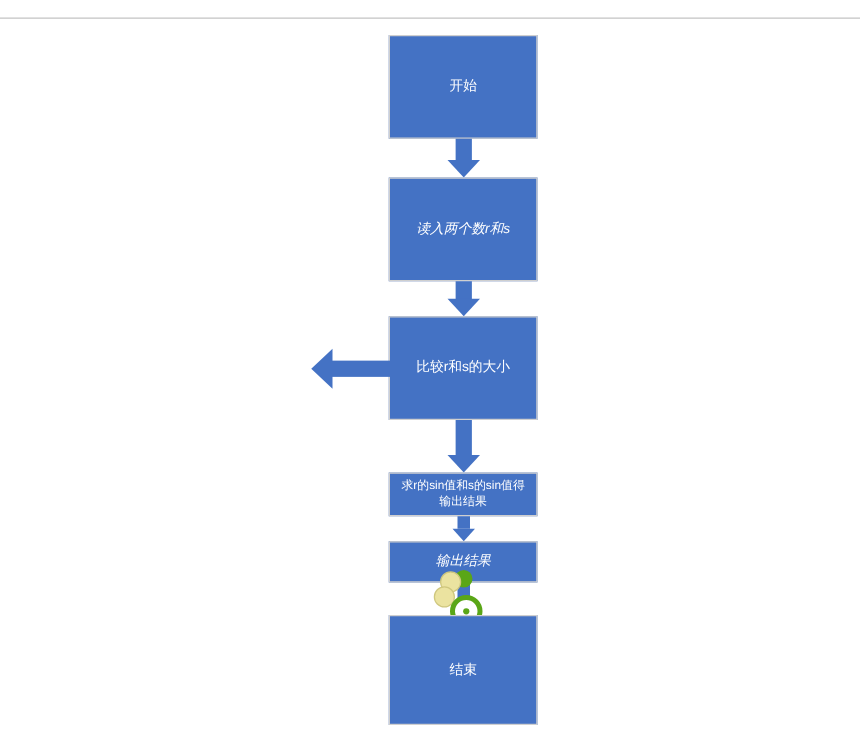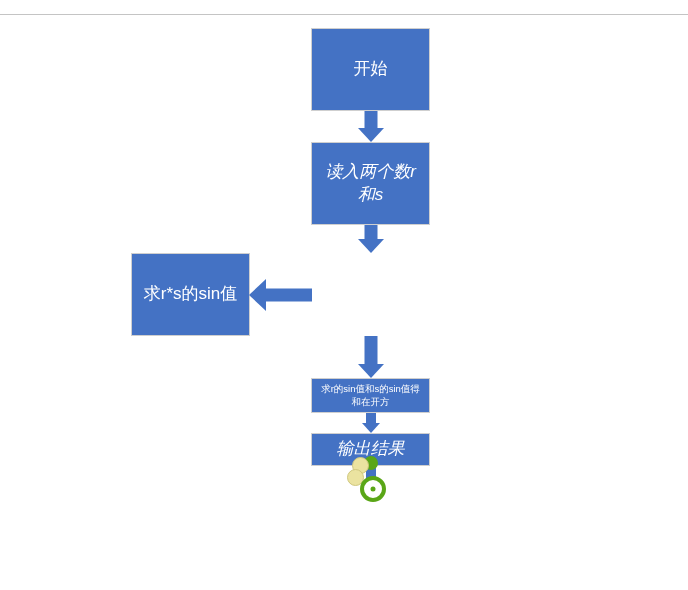--- a/index.html
+++ b/index.html
@@ -30,21 +30,21 @@
   .node {
     position: absolute;
     box-sizing: border-box;
     background: #4472c4;
     border: 1px solid #cfcfcf;
     color: #ffffff;
     display: flex;
     align-items: center;
     justify-content: center;
     text-align: center;
-    font-size: 17px;
+    font-size: 11px;
     line-height: 1.35;
     letter-spacing: 0px;
     padding: 2px 6px;
   }
   .node .label {
     display: block;
     white-space: pre-line;
   }
   
   .arrow-down {
@@ -150,38 +150,38 @@
 
   <div class="node" style="left:311px; top:142px; width:119px; height:83px;font-style:italic;">
     <span class="label">读入两个数r和s</span>
   </div>
 
   <div class="arrow-down" style="left:356px; top:225px; width:30px; height:28px;">
     <div class="shaft" style="width:13px; height:15px;"></div>
     <div class="head"></div>
   </div>
 
-
-  <div class="node" style="left:131px; top:253px; width:119px; height:83px;">
-    <span class="label">求r*s的sin值</span>
-  </div>
+  <div class="node" style="left:311px; top:253px; width:119px; height:83px;">
+    <span class="label">比较r和s的大小</span>
+  </div>
+
 
   <div class="arrow-left" style="left:249px; top:279px; width:63px; height:32px;">
     <div class="shaft" style="width:47px; height:13px;"></div>
     <div class="head"></div>
   </div>
 
   <div class="arrow-down" style="left:356px; top:336px; width:30px; height:42px;">
     <div class="shaft" style="width:13px; height:28px;"></div>
     <div class="head"></div>
   </div>
 
   <div class="node" style="left:311px; top:378px; width:119px; height:35px; font-size:9.5px;">
     <span class="label">求r的sin值和s的sin值得
-和在开方</span>
+输出结果</span>
   </div>
 
   <div class="arrow-down small" style="left:359px; top:413px; width:24px; height:20px;">
     <div class="shaft" style="width:10px; height:10px;"></div>
     <div class="head"></div>
   </div>
 
   <div class="node" style="left:311px; top:433px; width:119px; height:33px;font-style:italic;">
     <span class="label">输出结果</span>
   </div>
@@ -193,14 +193,17 @@
 
   <div class="icon-cluster">
     <div class="green-wedge" style="left:18px; top:0px; width:14px; height:14px;"></div>
     <div class="dot pale" style="left:6px; top:1px; width:15px; height:15px;"></div>
     <div class="dot pale" style="left:1px; top:13px; width:15px; height:15px;"></div>
     <div class="ring green" style="left:14px; top:20px; width:18px; height:18px;">
       <div class="core" style="width:5px; height:5px;"></div>
     </div>
   </div>
 
+  <div class="node" style="left:311px; top:492px; width:119px; height:88px;">
+    <span class="label">结束</span>
+  </div>
 
 </div>
 
 </body></html>

